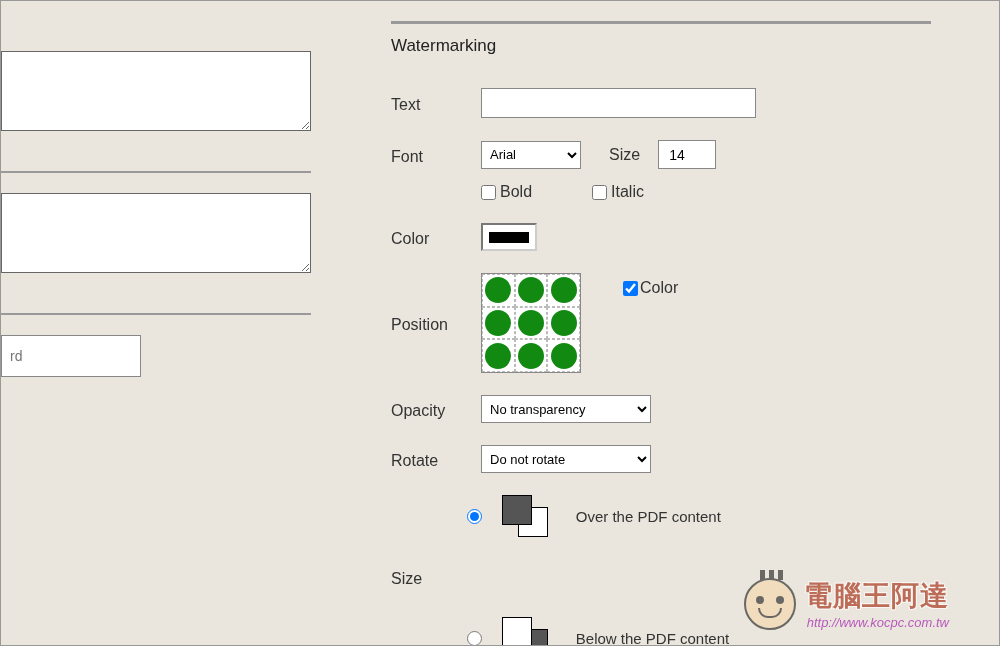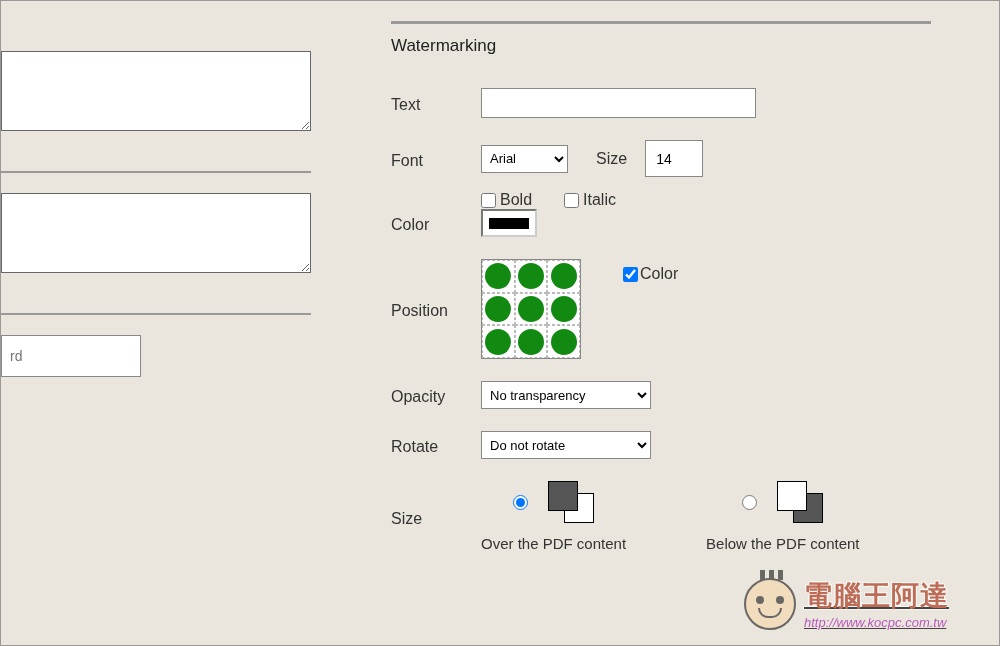--- a/index.html
+++ b/index.html
@@ -31,45 +31,45 @@
 .section-title { font-weight: normal; font-size: 17px; color: #222; margin-bottom: 32px; }
 .form-row { display: flex; align-items: center; margin-bottom: 22px; }
 .form-label { width: 90px; font-size: 16px; color: #333; padding-top: 4px; }
 .form-controls { display: flex; align-items: center; gap: 18px; flex-wrap: wrap; }
 input[type="text"].text-input {
   width: 275px; height: 30px; border: 1px solid #888; padding: 2px 6px; font-size: 14px;
 }
 select {
   height: 28px; border: 1px solid #888; background: #fff; font-size: 13px; padding: 2px 4px;
 }
-.font-select { width: 87px; }
+.font-select { width: 100px; }
 .size-label { font-size: 16px; color: #333; margin-left: 10px; }
-.size-input { width: 58px; height: 37px; border: 1px solid #888; padding: 2px 10px; font-size: 14px; }
-.check-row { display: flex; gap: 32px; margin-left: 90px; margin-top: -8px; }
+.size-input { width: 58px; height: 29px; border: 1px solid #888; padding: 2px 10px; font-size: 14px; }
+.check-row { display: flex; gap: 60px; margin-left: 90px; margin-top: -8px; margin-bottom: 22px; }
 .check-item { display: flex; align-items: center; gap: 4px; font-size: 16px; color: #333; }
 input[type="checkbox"] { width: 15px; height: 15px; }
 .color-swatch {
   width: 56px; height: 28px; border: 2px inset #ccc; background: #fff;
   display: flex; align-items: center; justify-content: center;
 }
 .color-inner { width: 40px; height: 11px; background: #000; }
 .position-grid {
   width: 100px; height: 100px; border: 1px solid #888; background: #fff;
   display: grid; grid-template-columns: repeat(3,1fr); grid-template-rows: repeat(3,1fr);
 }
 .position-cell {
   border: 1px dashed #bbb;
   display: flex; align-items: center; justify-content: center;
   background: #fff;
 }
 .position-dot { width: 26px; height: 26px; border-radius: 50%; background: #128a12; }
 .mosaic-group { display: flex; align-items: center; gap: 2px; font-size: 16px; color: #333; margin-left: 24px; align-self: flex-start; margin-top: 6px; }
 .opacity-select, .rotate-select { width: 170px; }
 .layer-row .form-controls { gap: 80px; }
-.layer-option { display: flex; flex-direction: column; align-items: center; gap: 12px; position: relative; }
+.layer-option { display: flex; flex-direction: row; align-items: center; gap: 28px; position: relative; }
 .layer-option-top { display: flex; align-items: center; gap: 20px; }
 input[type="radio"] { width: 15px; height: 15px; }
 .layer-icon { width: 46px; height: 42px; position: relative; }
 .sq-back { position: absolute; width: 30px; height: 30px; border: 1px solid #000; }
 .sq-front { position: absolute; width: 30px; height: 30px; border: 1px solid #000; }
 .over-icon .sq-back { right: 0; bottom: 0; background: #fff; }
 .over-icon .sq-front { left: 0; top: 0; background: #555; }
 .below-icon .sq-back { right: 0; bottom: 0; background: #555; }
 .below-icon .sq-front { left: 0; top: 0; background: #fff; }
 .layer-caption { font-size: 15px; color: #333; white-space: nowrap; }
@@ -79,21 +79,21 @@
   display: flex; flex-direction: column; align-items: center;
 }
 .wm-text { font-size: 28px; font-weight: bold; color: #aa3a1f; letter-spacing: 1px; text-shadow: -1px -1px 0 #fff, 1px -1px 0 #fff, -1px 1px 0 #fff, 1px 1px 0 #fff; }
 .wm-url { font-size: 13px; color: #a21caf; font-style: italic; }
 .wm-face { width: 52px; height: 52px; border-radius: 50%; background: #f5d9b0; border: 2px solid #333; position: relative; margin-right: 8px; }
 .wm-face::before, .wm-face::after { content:''; position:absolute; width:8px; height:8px; background:#333; border-radius:50%; top:16px; }
 .wm-face::before { left: 10px; }
 .wm-face::after { right: 10px; }
 .wm-mouth { position: absolute; width: 24px; height: 10px; border: 2px solid #333; border-top: none; border-radius: 0 0 20px 20px; bottom: 10px; left: 12px; }
 .wm-row { display:flex; align-items: flex-end; }
-.wm-col { display:flex; flex-direction: column; align-items:flex-start;text-decoration:underline; }
+.wm-col { display:flex; flex-direction: column; align-items:flex-end; }
 .crown { position:absolute; top:-10px; left:14px; width:24px; height:10px; }
 .crown span { position:absolute; bottom:0; width:5px; height:10px; background:#333; }
 .crown span:nth-child(1){left:0;} .crown span:nth-child(2){left:9px;} .crown span:nth-child(3){left:18px;}
 </style>
 </head>
 <body>
 
 <div class="container">
   <div class="left-panel">
     <div class="textarea-group">

